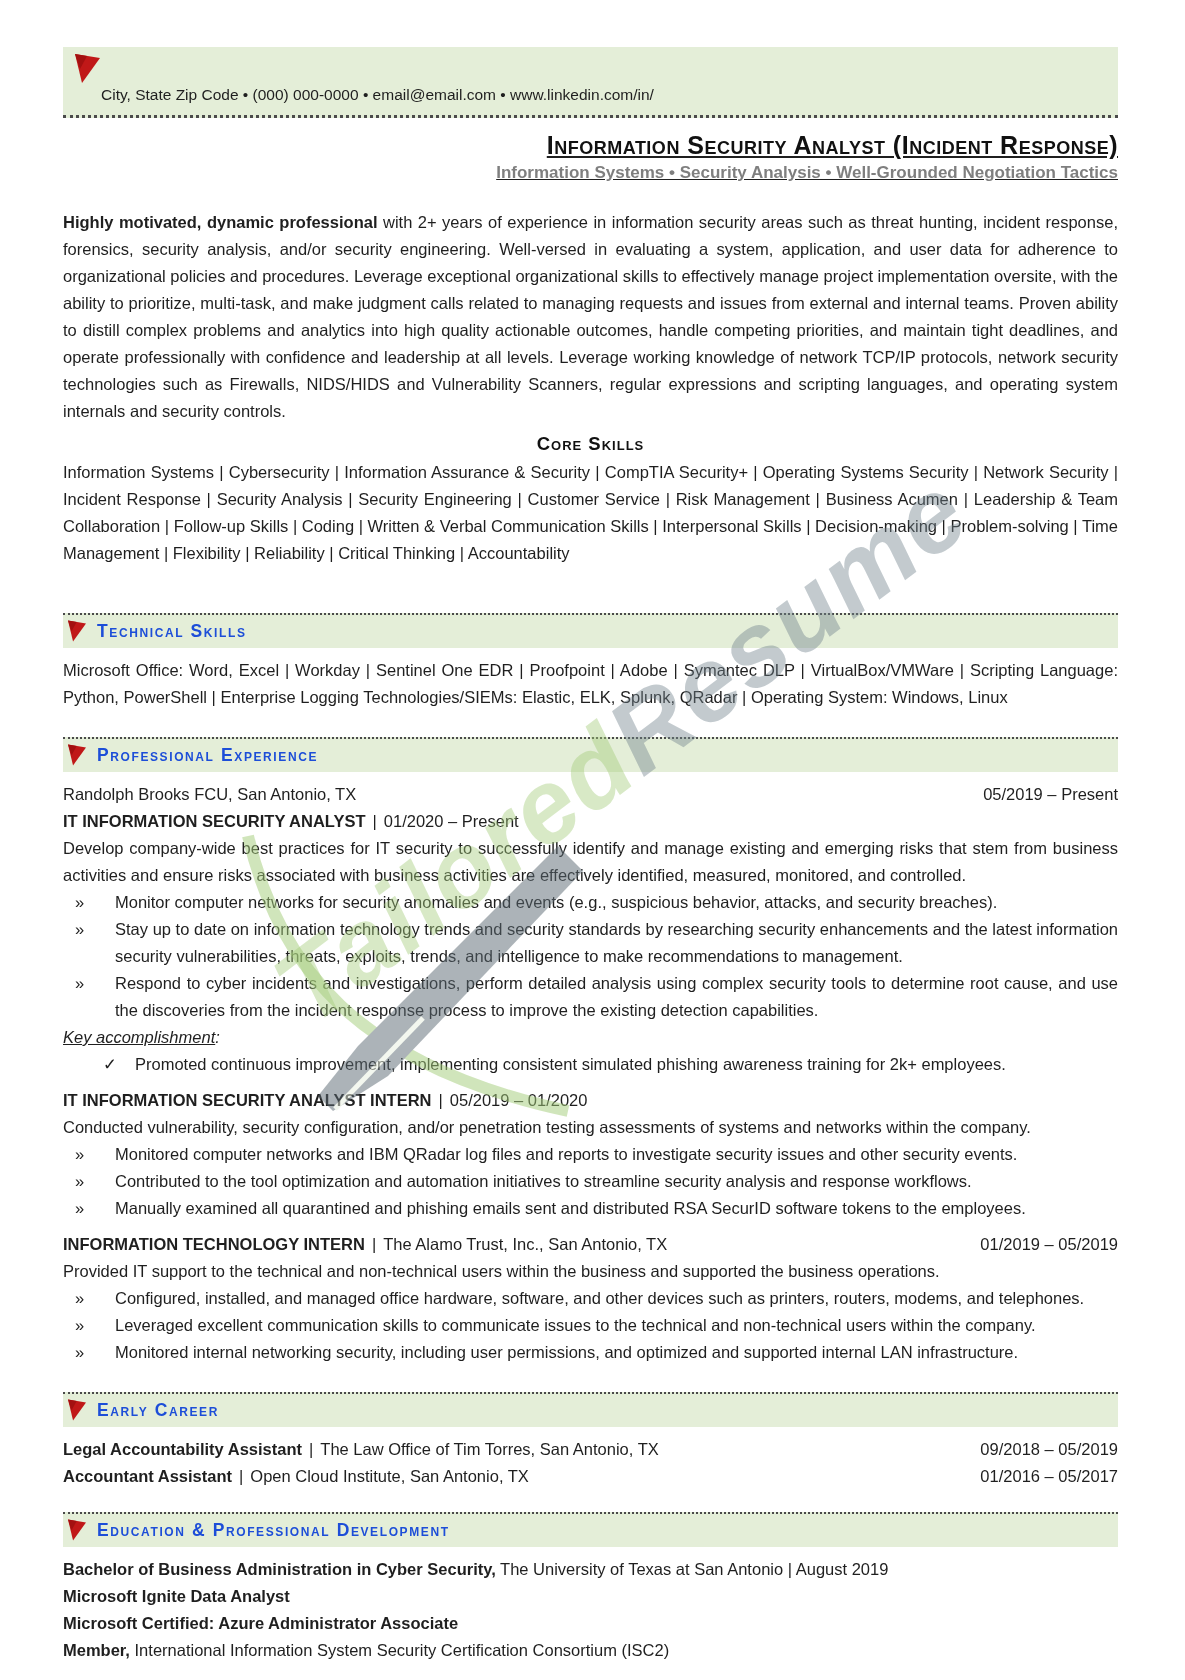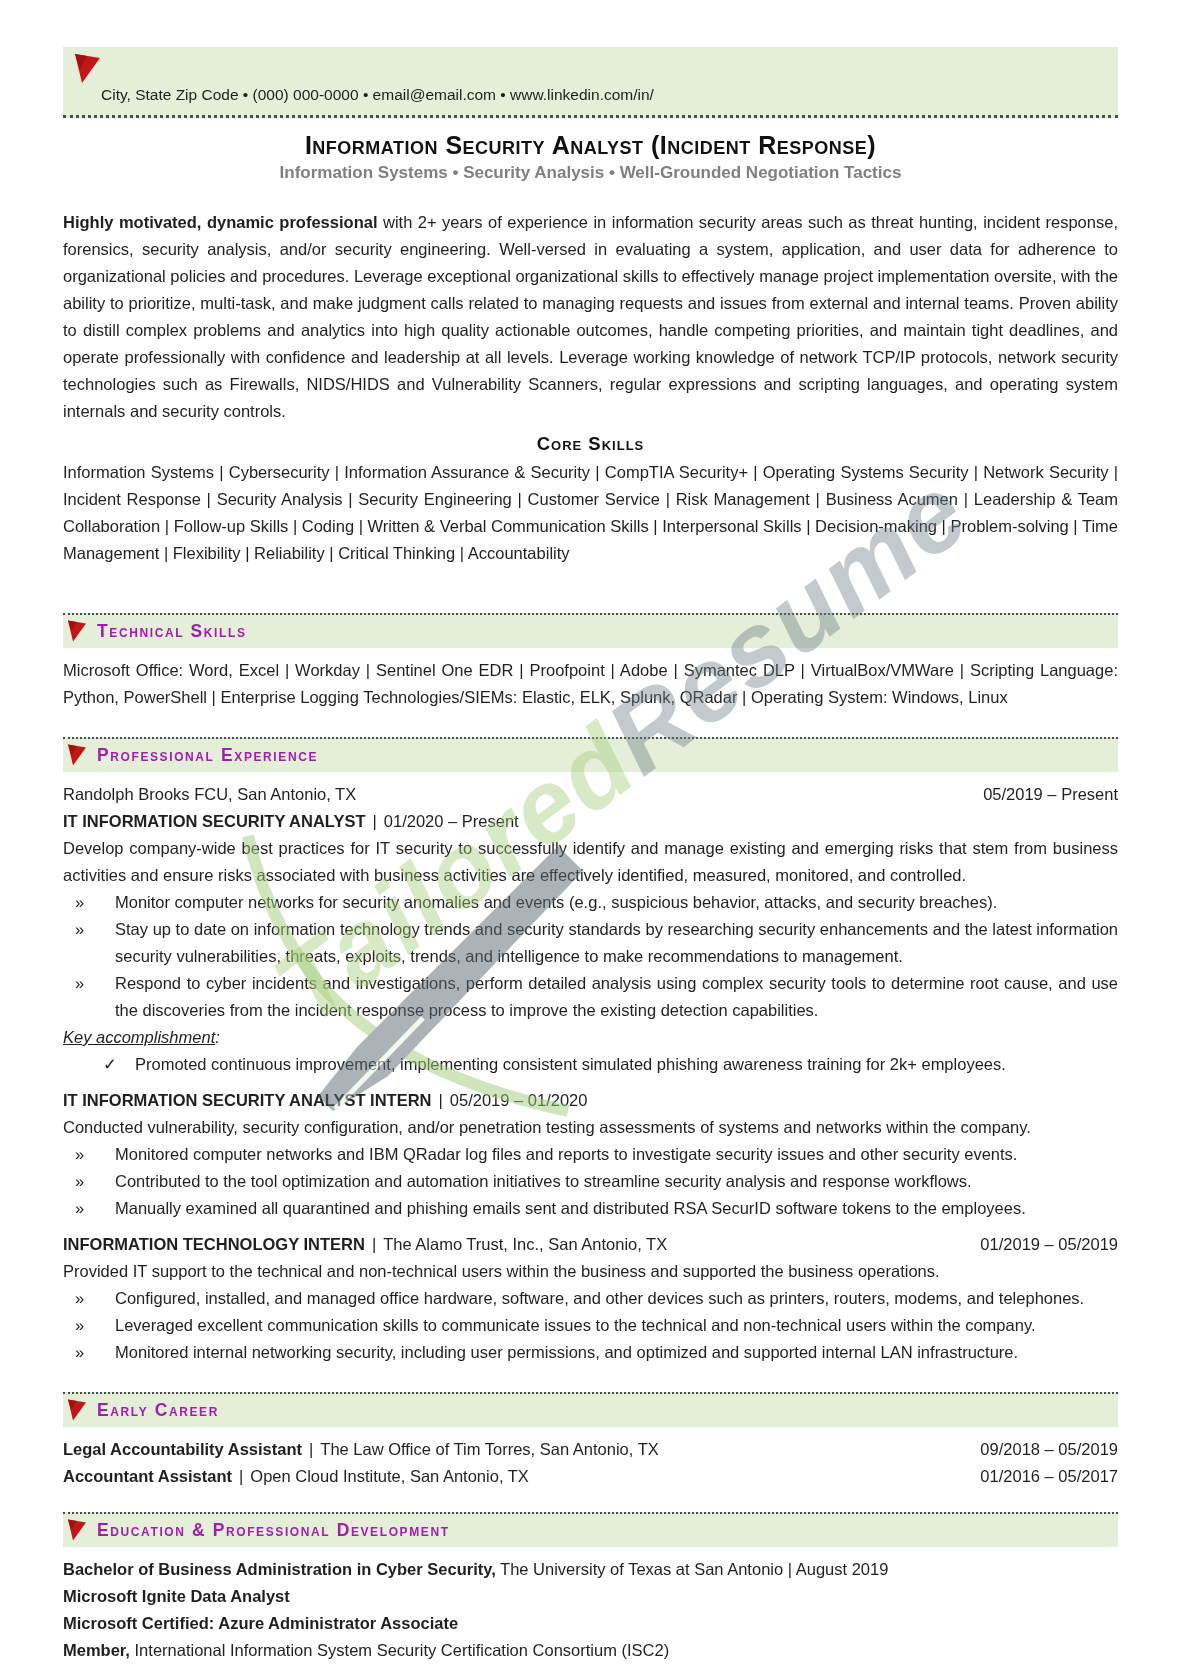--- a/index.html
+++ b/index.html
@@ -23,21 +23,21 @@
     font-weight:bold;color:#111;
   }
   .contact{margin-left:26px;font-size:15.5px;line-height:23px;color:#1f1f1f;}
 
   
   .flag{display:inline-block;line-height:0;}
   .flag-lg svg{width:25px;height:29px;}
   .flag-sm svg{width:18px;height:22px;}
 
   
-  .title-block{text-align:center;margin-top:12px;}
+  .title-block{text-align:right;margin-top:12px;text-decoration:underline;}
   .title-block h2{
     margin:0;font-size:25px;line-height:31px;font-weight:bold;color:#111;
     font-variant:small-caps;letter-spacing:.5px;
   }
   .subtitle{font-size:17px;line-height:24px;font-weight:bold;color:#7f7f7f;}
 
   
   p{margin:0;}
   .justify{text-align:justify;}
   .summary{margin-top:24px;}
@@ -48,21 +48,21 @@
   }
 
   
   .section-bar{
     display:flex;align-items:center;gap:11px;
     background:#e4eed8;border-top:2px dotted #4a4a4a;
     padding:5px 10px 6px 5px;
   }
   .section-bar .section-heading{
     font-weight:bold;font-variant:small-caps;letter-spacing:1.6px;
-    font-size:17.5px;line-height:22px;color:#a21caf;
+    font-size:17.5px;line-height:22px;color:#1d4ed8;
   }
   .mt-lg{margin-top:46px;}
   .mt-md{margin-top:26px;}
   .mt-sm{margin-top:22px;text-align:center;}
   .after-bar{margin-top:9px;}
 
   
   .row{display:flex;justify-content:space-between;align-items:baseline;}
   .role-title{font-weight:bold;}
   .sep{font-weight:normal;margin:0 7px;}

